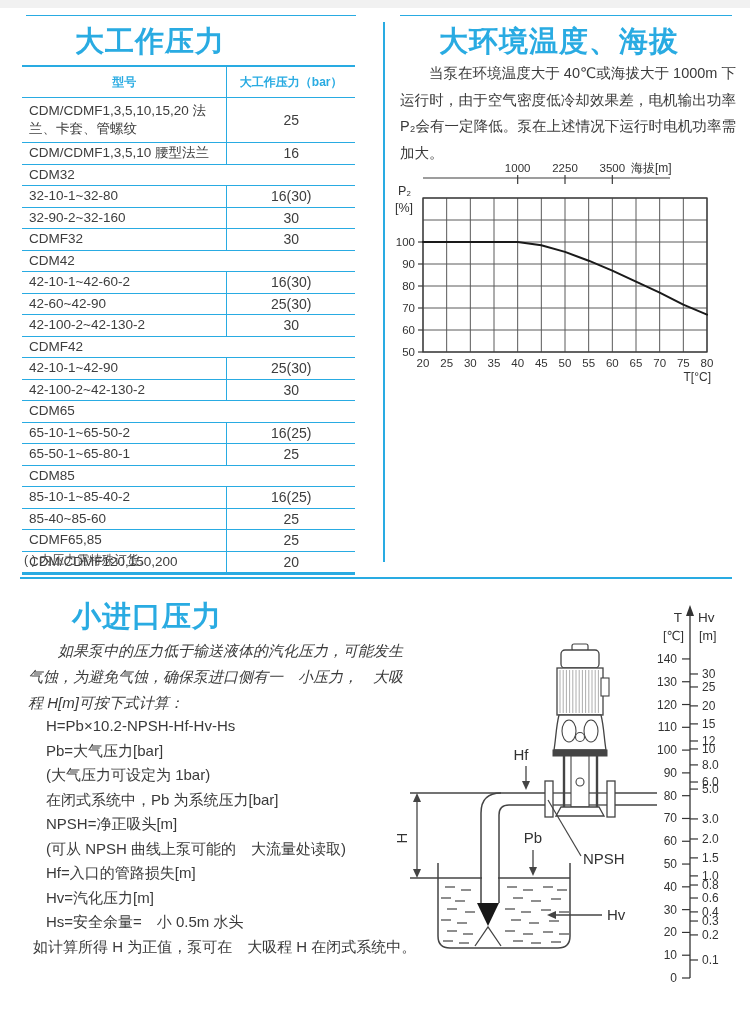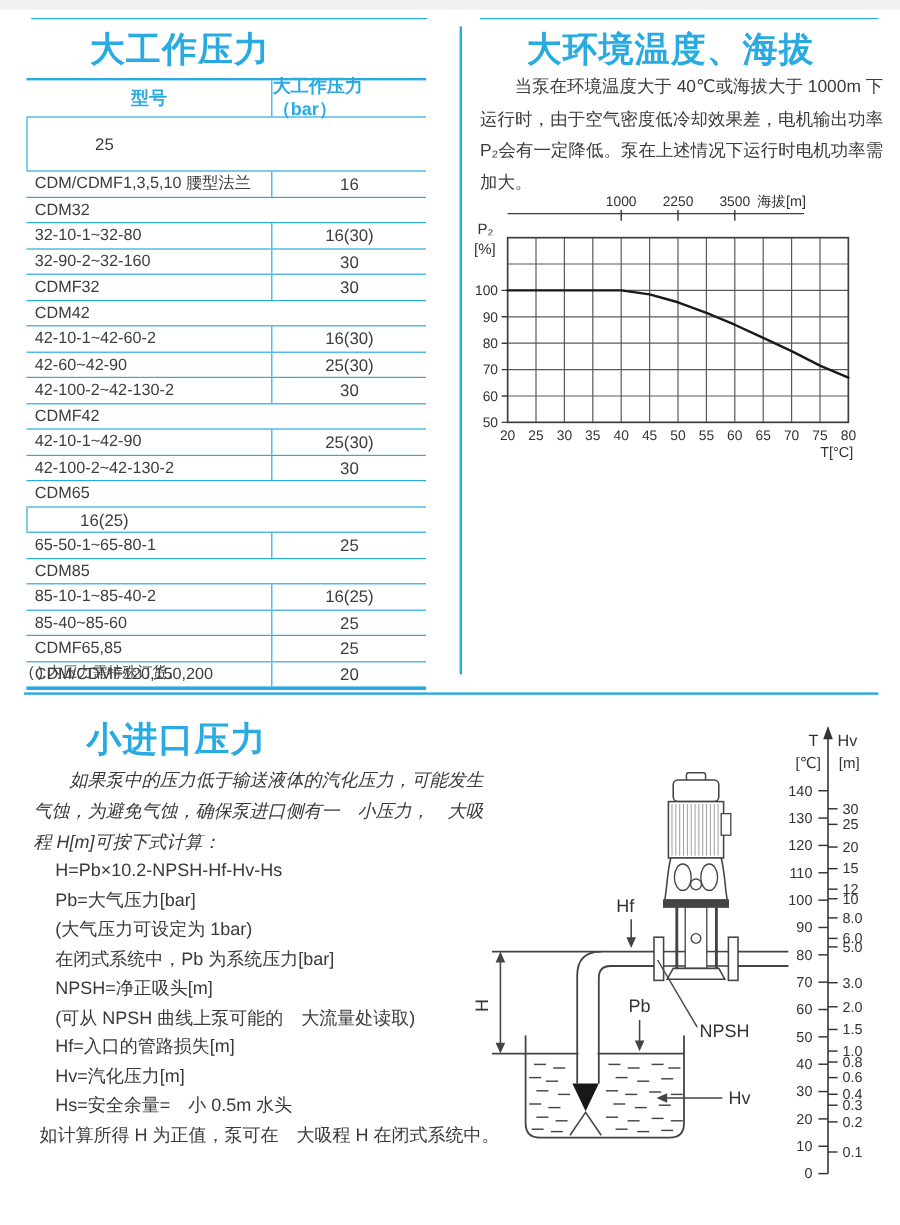--- a/index.html
+++ b/index.html
@@ -5,21 +5,21 @@
   html,body{margin:0;padding:0;}
   body{width:750px;height:1021px;position:relative;background:#fff;
        font-family:"Liberation Sans","DejaVu Sans",sans-serif;color:#3d3d3d;overflow:hidden;}
   .topstrip{position:absolute;left:0;top:0;width:750px;height:8px;background:#f1f1f1;}
   .rule{position:absolute;height:1px;background:#29abe2;}
   .vdivider{position:absolute;left:383px;top:22px;width:2px;height:540px;background:#29abe2;}
   .hdivider{position:absolute;left:20px;top:577px;width:712px;height:2px;background:#29abe2;}
   .sec-title{position:absolute;color:#29abe2;font-size:29px;font-weight:600;letter-spacing:1px;white-space:nowrap;margin-left:27px;}
   
   .ptable{position:absolute;left:22px;top:65px;width:333px;border-top:2px solid #29abe2;border-bottom:3px solid #29abe2;}
-  .thead{display:flex;height:30px;color:#29abe2;font-size:15px;font-weight:bold;}
+  .thead{display:flex;height:30px;color:#29abe2;font-size:12px;font-weight:bold;text-align:center;}
   .thead .hc1{width:205px;display:flex;align-items:center;justify-content:center;}
   .thead .hc2{width:128px;display:flex;align-items:center;justify-content:center;border-left:1.5px solid #29abe2;}
   .trow{display:flex;height:20.5px;border-top:1.5px solid #29abe2;font-size:13.5px;}
   .trow.tall{height:44px;}
   .trow .model{width:205px;display:flex;align-items:center;padding-left:7px;box-sizing:border-box;line-height:1.35;}
   .trow .value{width:128px;display:flex;align-items:center;justify-content:center;border-left:1.5px solid #29abe2;font-size:14px;}
   .trow.span .model{width:333px;}
   .footnote{position:absolute;left:24px;top:552px;font-size:12.5px;color:#444;}
   .para{position:absolute;text-align:justify;color:#3a3a3a;}
   #ambient-para{left:400px;top:60px;width:336px;font-size:14.5px;line-height:26.5px;text-indent:2em;}
@@ -44,20 +44,21 @@
 
 <div class="sec-title" style="left:48px;top:22px;">大工作压力</div>
 
 <div class="ptable">
   <div class="thead">
     <div class="hc1">型号</div>
     <div class="hc2">大工作压力（bar）</div>
   </div>
   <div id="table-rows">
       <div class="trow tall">
+        <div class="model">CDM/CDMF1,3,5,10,15,20 法兰、卡套、管螺纹</div>
         <div class="value">25</div>
       </div>
       <div class="trow">
         <div class="model">CDM/CDMF1,3,5,10 腰型法兰</div>
         <div class="value">16</div>
       </div>
       <div class="trow span">
         <div class="model">CDM32</div>
       </div>
       <div class="trow">
@@ -95,20 +96,21 @@
         <div class="value">25(30)</div>
       </div>
       <div class="trow">
         <div class="model">42-100-2~42-130-2</div>
         <div class="value">30</div>
       </div>
       <div class="trow span">
         <div class="model">CDM65</div>
       </div>
       <div class="trow">
+        <div class="model">65-10-1~65-50-2</div>
         <div class="value">16(25)</div>
       </div>
       <div class="trow">
         <div class="model">65-50-1~65-80-1</div>
         <div class="value">25</div>
       </div>
       <div class="trow span">
         <div class="model">CDM85</div>
       </div>
       <div class="trow">

